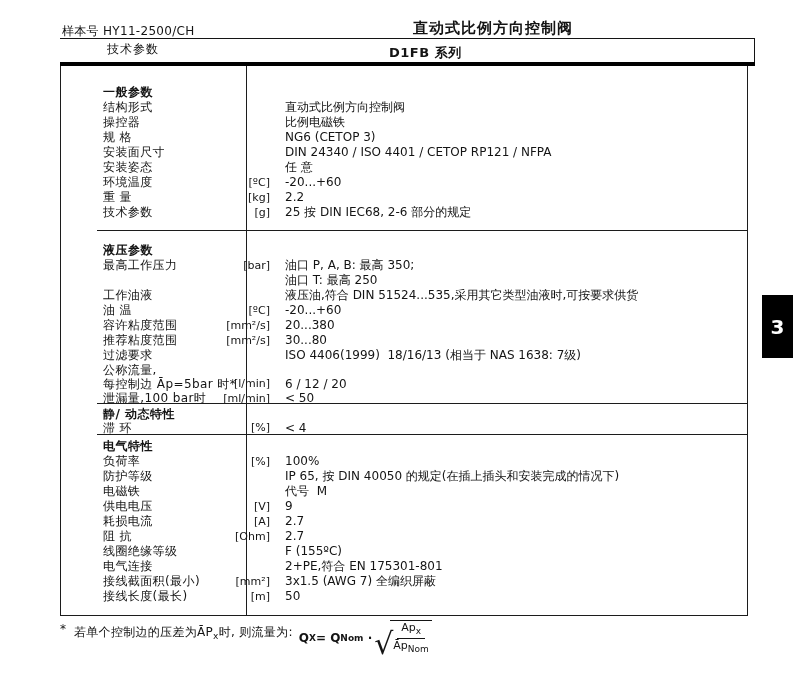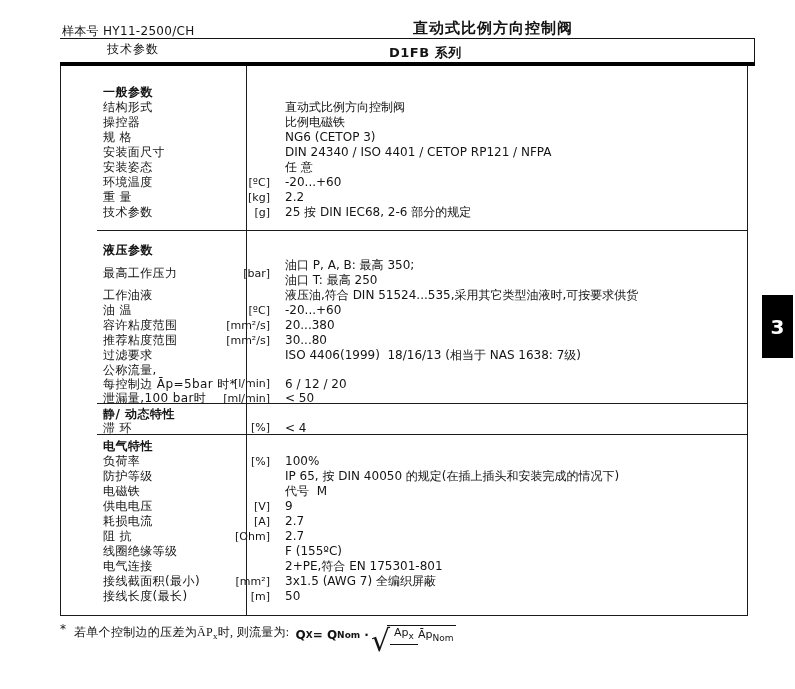--- a/index.html
+++ b/index.html
@@ -24,47 +24,47 @@
     border-left:1px solid #1c1c1c; border-right:1px solid #1c1c1c; border-bottom:1px solid #1c1c1c;
   }
   .col-divider { position:absolute; left:185px; top:0; width:1px; height:100%; background:#1c1c1c; }
   .section { position:relative; overflow:hidden;margin-left:36px; }
   .sec-0 { height:164px; padding-top:19px; }
   .sec-1 { height:173px; padding-top:12px;  border-top:1px solid #1c1c1c; }
   .sec-2 { height:31px;  padding-top:3px;  border-top:1px solid #1c1c1c; }
   .sec-3 { height:182px; padding-top:4px;  border-top:1px solid #1c1c1c; }
   .sec-header { padding-left:6px; font-size:12px; font-weight:bold; height:15px; line-height:15px; letter-spacing:.5px; white-space:pre; }
   .sec-2 .sec-header { height:14px; line-height:14px; }
-  .row { display:flex; align-items:center; height:15px; font-size:12px; line-height:15px; }
+  .row { display:flex; align-items:flex-start; height:15px; font-size:12px; line-height:15px; }
   .sec-2 .row { height:14px; line-height:14px; }
   .row.multi-val { height:30px; }
   .row.multi-lbl { height:28px; line-height:14px; }
   .lbl { width:126px; padding-left:6px; white-space:pre; letter-spacing:.4px; }
   .unit { width:53px; text-align:right; padding-right:6px; font-size:11px; white-space:pre; }
   .val { flex:1; padding-left:9px; white-space:pre; }
   .row.multi-lbl .unit, .row.multi-lbl .val { padding-top:14px; line-height:14px; }
   .row.multi-lbl .lbl div { height:14px; line-height:14px; }
   .row.multi-val .val div { height:15px; line-height:15px; }
 
   
   .side-tab {
     position:absolute; left:762px; top:295px; width:31px; height:63px; background:#000;
     color:#fff; font-size:20px; font-weight:bold; display:flex; align-items:center; justify-content:center;
   }
 
   
   .footnote { position:absolute; left:60px; top:620px; display:flex; align-items:center; font-size:12px; }
   .fn-marker { font-size:12px; margin-right:8px; align-self:flex-start; padding-top:2px; }
-  .fn-text { white-space:pre; letter-spacing:.3px; align-self:flex-start; padding-top:4px;font-family:Liberation Serif, serif; }
+  .fn-text { white-space:pre; letter-spacing:.3px; align-self:flex-start; padding-top:4px; }
   sub { font-size:9px; }
   .formula { display:inline-flex; align-items:center; margin-left:6px; font-size:12px; font-weight:bold; }
   .formula .plain { white-space:pre; }
   .sqrt { display:inline-flex; align-items:center; margin-left:2px; }
   .radical { font-size:30px; font-weight:normal; line-height:30px; margin-right:-3px; transform:translateY(6px); }
-  .radicand { display:inline-flex; align-items:center; border-top:1.5px solid #141414; padding:1px 3px 0 3px; font-size:11px; font-weight:normal; }
+  .radicand { display:inline-flex; flex-direction:column; align-items:center; border-top:1.5px solid #141414; padding:1px 3px 0 3px; font-size:11px; font-weight:normal; }
   .numerator { border-bottom:1px solid #141414; padding:0 4px 1px 4px; line-height:12px; }
   .denominator { padding-top:1px; line-height:12px; }
 </style>
 </head>
 <body>
 
 <div class="page">
 
   <div class="doc-number">样本号 HY11-2500/CH</div>
   <div class="page-title">直动式比例方向控制阀</div>

